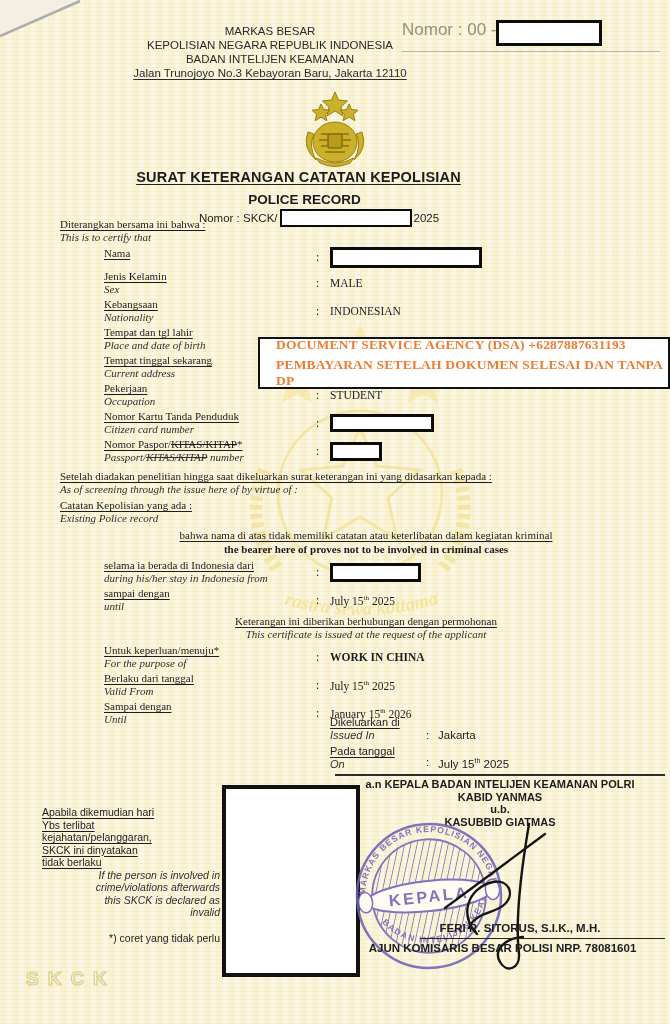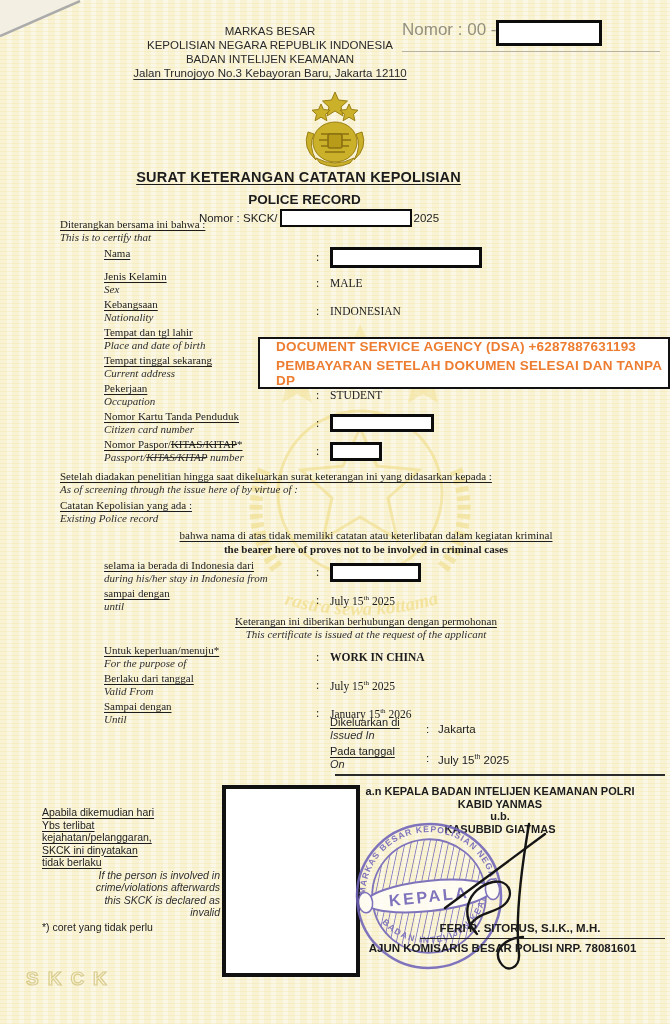--- a/index.html
+++ b/index.html
@@ -36,41 +36,41 @@
   .redact{display:inline-block;background:#fff;border:3px solid #0c0c0c;height:14px;}
   .w146{width:146px;height:15px;}
   .w98{width:98px;height:12px;}
   .w46{width:46px;height:13px;}
   .w85{width:85px;height:13px;}
   .en-line{font-style:italic;color:#2e2e2e;}
   sup{font-size:7px;}
   .gap-top6{margin-top:6px;}
   
   .dsa{left:258px;top:337px;width:392px;height:48px;background:#fff;border:2.5px solid #111;
-    display:flex;flex-direction:column;justify-content:center;padding-left:16px;gap:4px;z-index:30;}
+    display:flex;flex-direction:column;justify-content:center;padding-left:16px;gap:4px;z-index:30;font-family:Liberation Serif, serif;}
   .dsa div{font-size:13.5px;font-weight:bold;color:#ED7D31;letter-spacing:.2px;}
   
   .issued{left:330px;top:716px;font-size:11px;line-height:13px;z-index:5;}
-  .irow{display:flex;margin-bottom:3px;}
+  .irow{display:flex;margin-bottom:3px;align-items:flex-end;}
   .ilabel{width:96px;flex:none;}
   .ival{display:flex;align-items:center;gap:8px;font-size:11.5px;}
   
   .sig{left:335px;top:774px;width:330px;text-align:center;font-size:11px;line-height:12.5px;
-    border-top:2px solid #2b2b2b;padding-top:9px;z-index:6;}
+    border-top:2px solid #2b2b2b;padding-top:2px;z-index:6;}
   .sig .nm{position:absolute;top:146px;left:55px;width:260px;font-weight:bold;font-size:11.5px;z-index:9;}
   .sig .nmline{position:absolute;top:162px;left:85px;width:245px;border-top:1.5px solid #222;z-index:9;}
   .sig .rk{position:absolute;top:166px;left:5px;width:325px;font-weight:bold;font-size:11.5px;z-index:9;}
   .stampwrap{position:absolute;left:18px;top:44px;width:152px;height:152px;transform:rotate(-6deg);opacity:.88;z-index:7;}
   .signwrap{position:absolute;left:82px;top:40px;width:160px;height:155px;z-index:8;}
   
   .photo{left:222px;top:785px;width:130px;height:184px;background:#fff;border:4px solid #111;z-index:4;}
   
   .foot{left:42px;top:806px;width:178px;font-size:10.5px;line-height:12.5px;}
   .foot .en-line{font-size:10.5px;text-align:right;}
-  .foot .note{margin-top:2px;}
+  .foot .note{margin-top:13px;text-align:right;}
   
   .wm-center{left:225px;top:318px;width:270px;height:335px;opacity:.5;z-index:0;pointer-events:none;}
   .wm-skck{left:26px;top:968px;font-size:19px;font-weight:bold;letter-spacing:9px;
     color:transparent;-webkit-text-stroke:1.2px rgba(186,168,70,.5);z-index:1;}
   .fold{left:0;top:0;width:100px;height:45px;z-index:2;}
   .z1{z-index:3;}
 </style>
 </head>
 <body>
 

